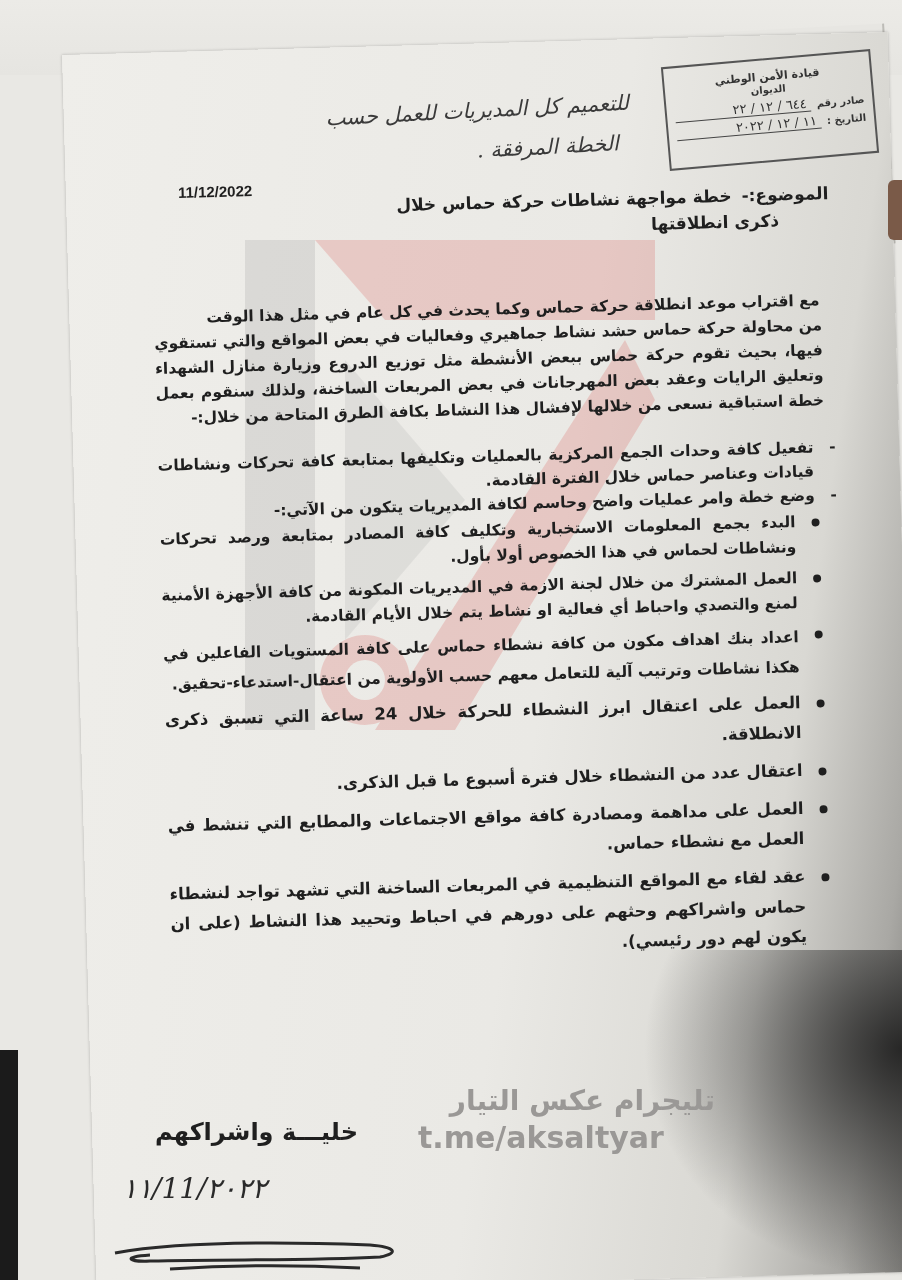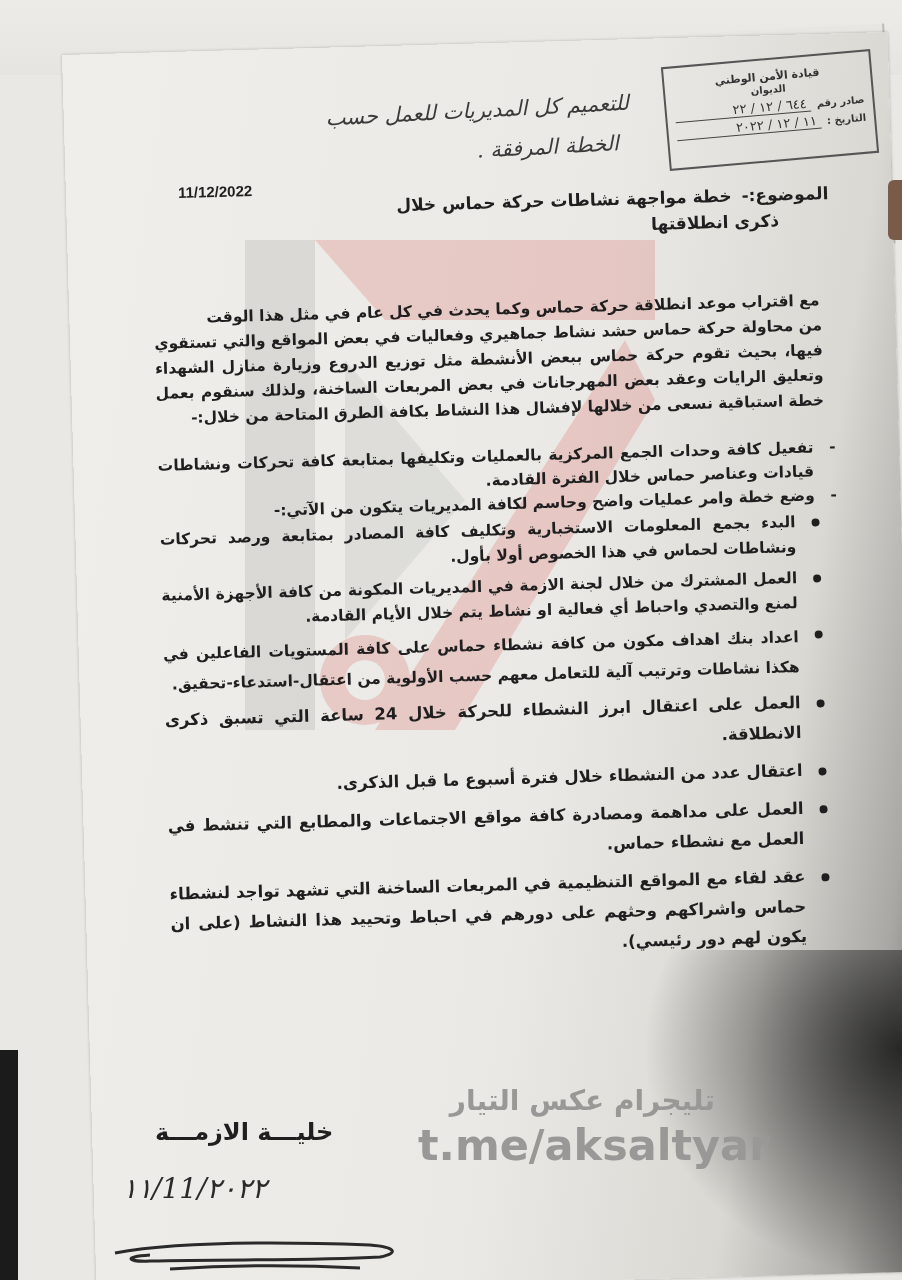--- a/index.html
+++ b/index.html
@@ -51,21 +51,21 @@
     opacity: 0.22; pointer-events: none;
   }
   .wm-text {
     position: absolute; left: 415px; top: 1078px;
     font-family: "DejaVu Sans", sans-serif;
     color: #9a9896; font-size: 28px; font-weight: bold; direction: rtl;
     line-height: 46px; text-align: right; width: 300px;
   }
   .wm-url {
     position: absolute; left: 418px; top: 1120px;
-    color: #9a9896; font-size: 43px; font-weight: bold;
+    color: #9a9896; font-size: 30px; font-weight: bold;
     font-family: "DejaVu Sans", sans-serif; letter-spacing: 0px; text-align: center;
   }
 
   
   .stamp {
     position: absolute; left: 665px; top: 58px;
     width: 210px; height: 104px;
     border: 2px solid #555;
     transform: rotate(-5deg);
     direction: rtl;
@@ -215,18 +215,18 @@
     <li><span class="dot"></span><span>العمل على مداهمة ومصادرة كافة مواقع الاجتماعات والمطابع التي تنشط في العمل مع نشطاء حماس.</span></li>
     <li><span class="dot"></span><span>عقد لقاء مع المواقع التنظيمية في المربعات الساخنة التي تشهد تواجد لنشطاء حماس واشراكهم وحثهم على دورهم في احباط وتحييد هذا النشاط (على ان يكون لهم دور رئيسي).</span></li>
   </ul>
 </div>
 
 <div class="bottom-shadow"></div>
 
 <div class="wm-text">تليجرام عكس التيار</div>
 <div class="wm-url">t.me/aksaltyar</div>
 
-<div class="sign-title">خليـــة الازمـــة</div>
+<div class="sign-title">خليـــة واشراكهم</div>
 <div class="sign-date">١١/11/٢٠٢٢</div>
 <svg class="signature" viewBox="0 0 300 40">
   <path d="M5,18 C60,8 150,6 260,10 C285,12 290,18 270,22 C200,26 120,24 40,26 C20,27 10,22 40,20" fill="none" stroke="#2a2a2a" stroke-width="3"></path>
   <path d="M60,34 C120,30 190,30 250,33" fill="none" stroke="#2a2a2a" stroke-width="3"></path>
 </svg>
 
 </body></html>

